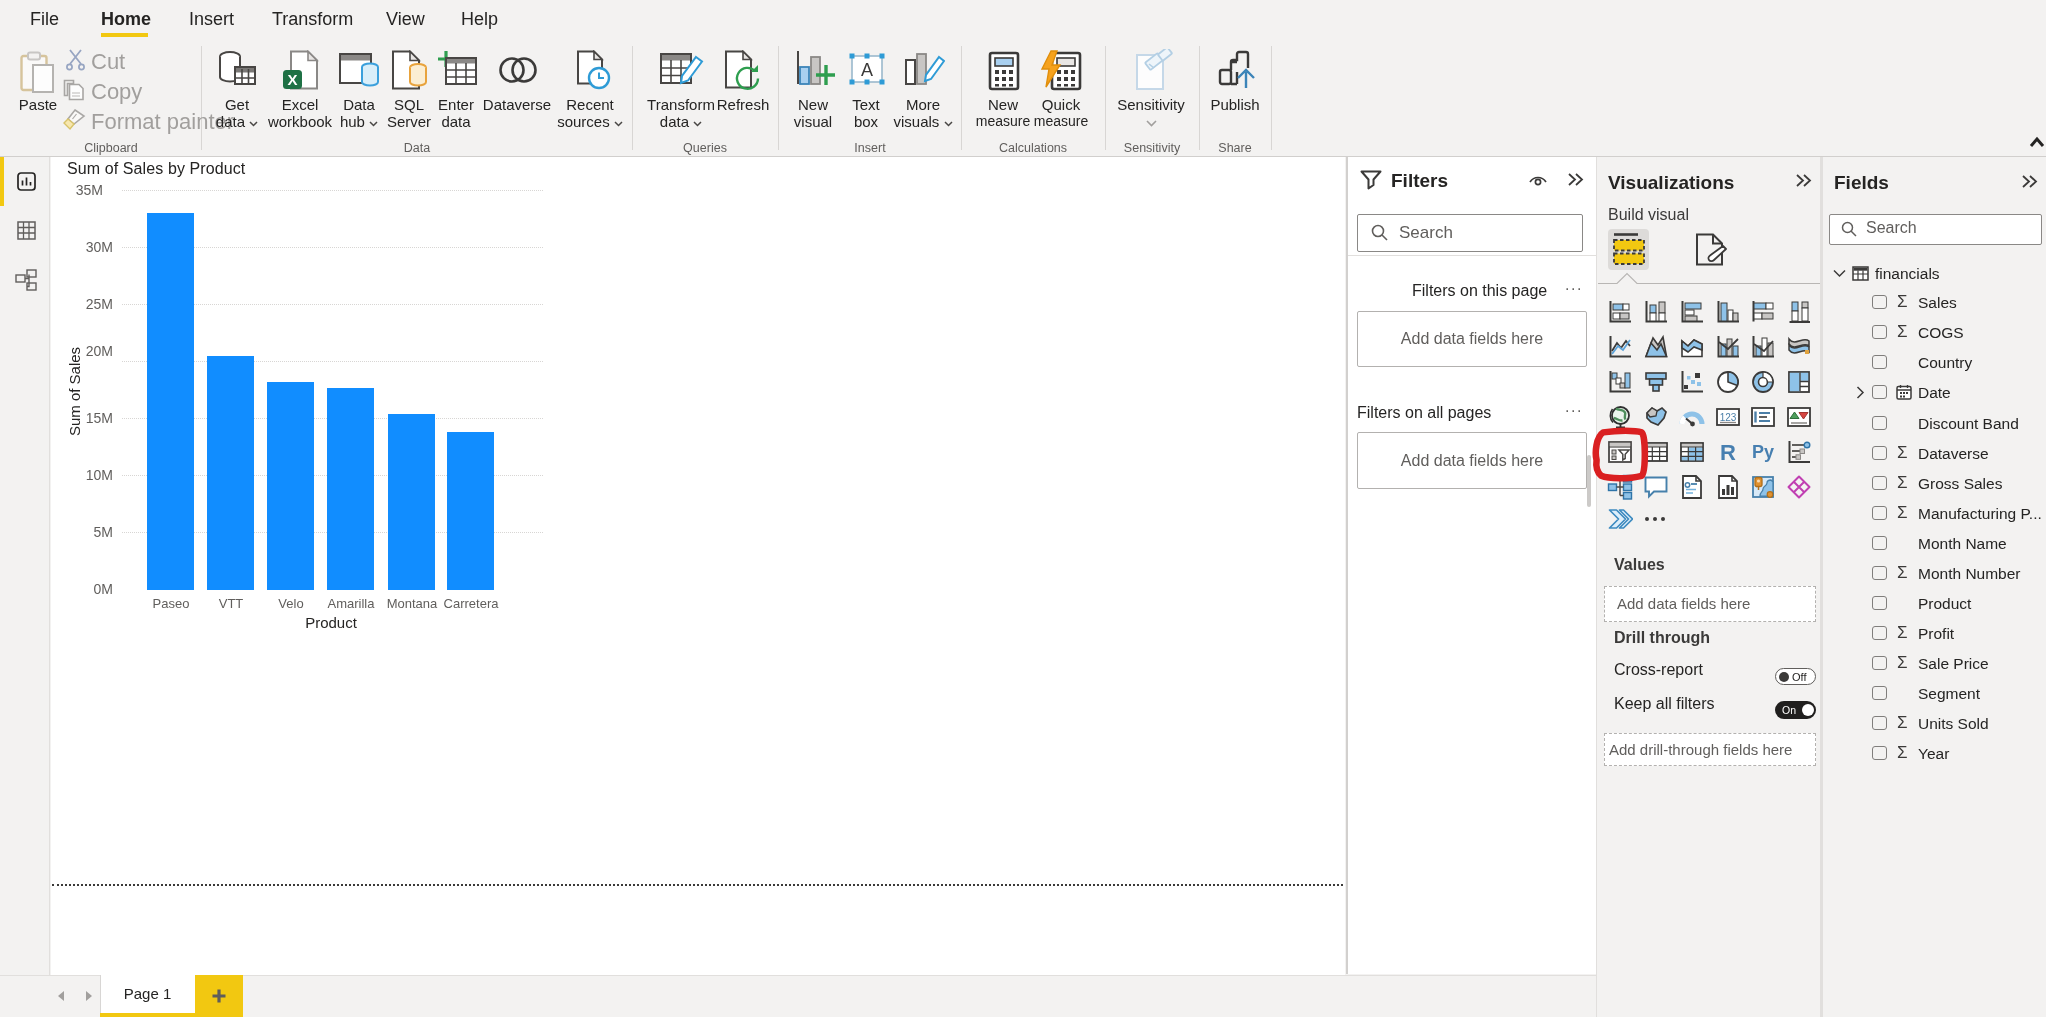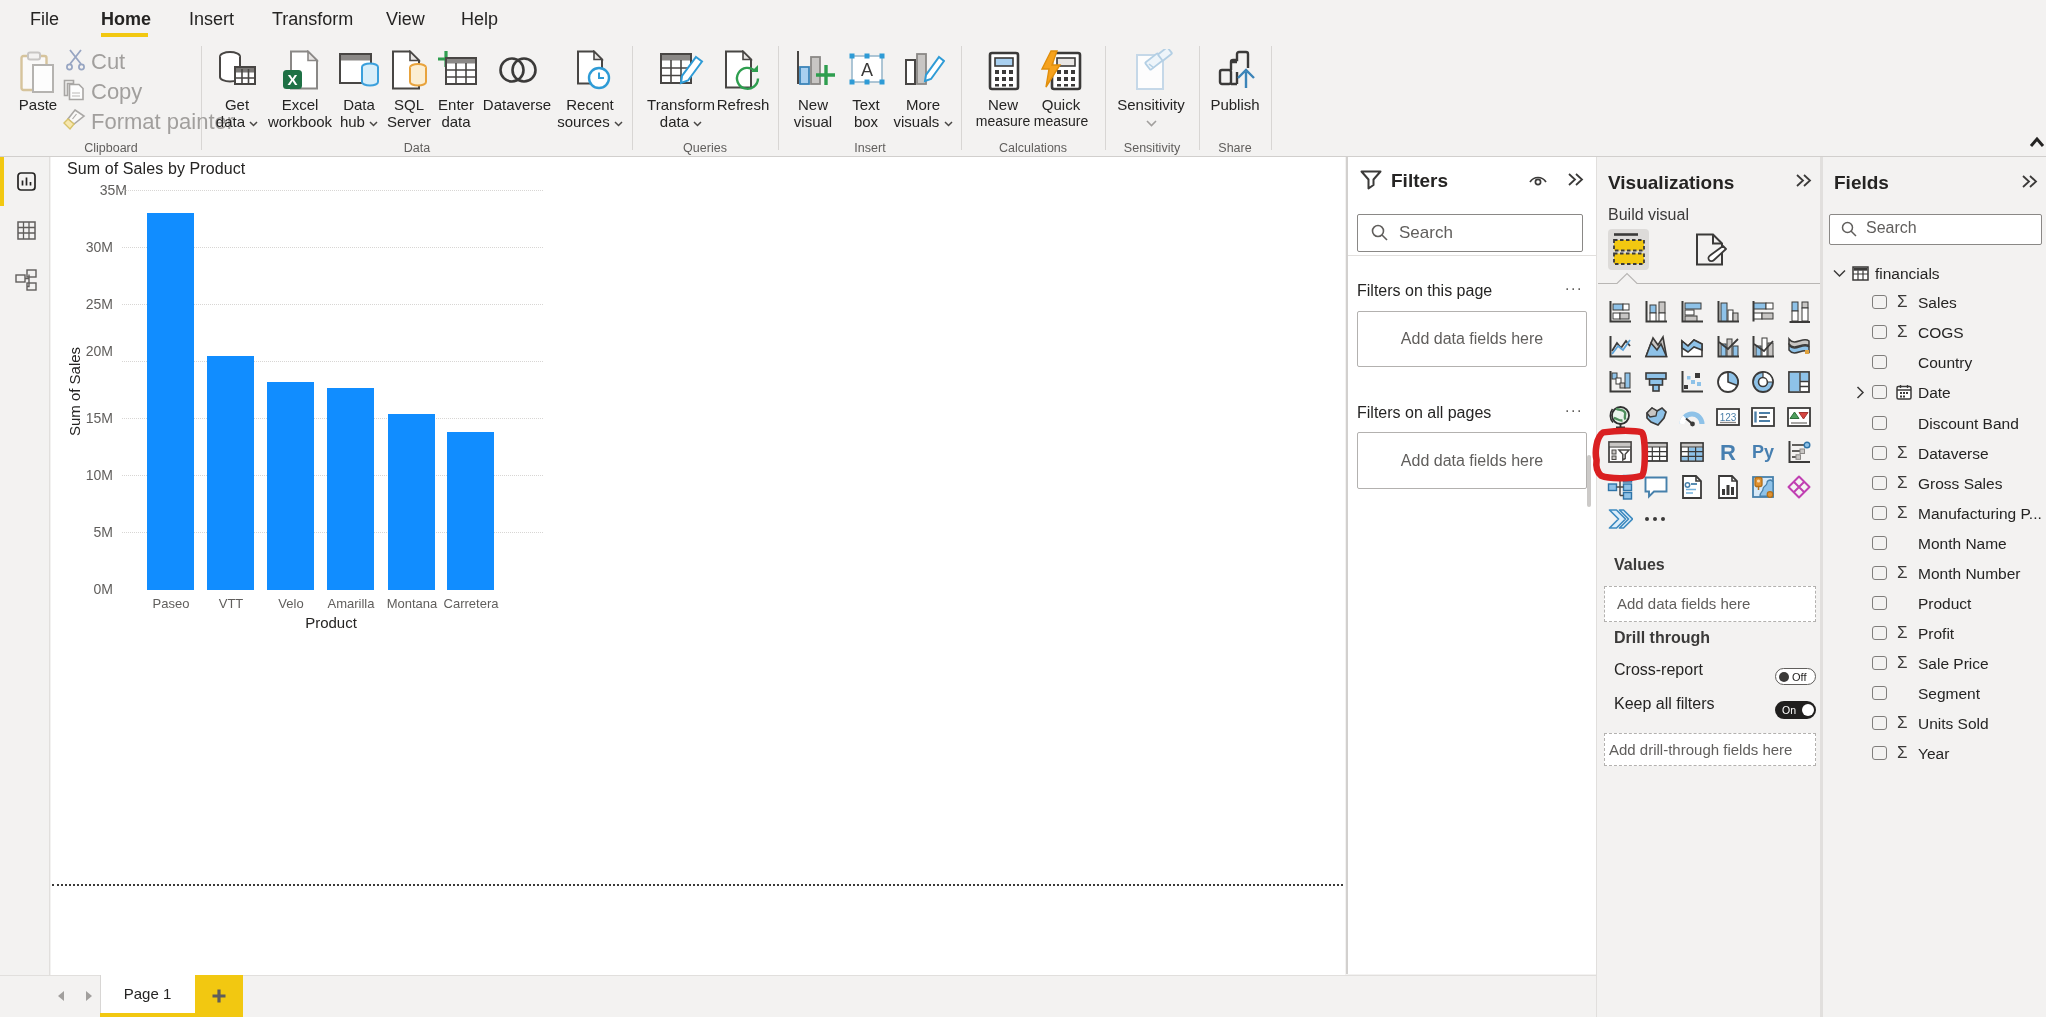--- a/index.html
+++ b/index.html
@@ -259,21 +259,21 @@
 <rect x="12" y="1" width="9" height="7" fill="none" stroke="#605e5c" stroke-width="1.4"></rect>
 <rect x="12" y="14" width="9" height="7" fill="none" stroke="#605e5c" stroke-width="1.4"></rect>
 <path d="M10 9.5 h4 v-4 M14 9.5 v8 h-2" stroke="#605e5c" stroke-width="1.4" fill="none"></path>
 </svg>
 
 <div class="abs" style="left:51px;top:157px;width:1294px;height:818px;background:#fff"></div>
 <div class="abs" style="left:52px;top:884px;width:1291px;height:0;border-top:2px dotted #3b3a39"></div>
 
 <div id="chart" class="abs" style="left:51px;top:157px;width:560px;height:500px">
 <div class="abs" style="left:16px;top:3px;font-size:16px;color:#252423;letter-spacing:0.1px">Sum of Sales by Product</div>
-<div class="ylab" style="left:40px;top:26px">35M</div>
+<div class="ylab" style="left:16px;top:26px">35M</div>
 <div class="ylab" style="left:26px;top:83px">30M</div>
 <div class="ylab" style="left:26px;top:140px">25M</div>
 <div class="ylab" style="left:26px;top:187px">20M</div>
 <div class="ylab" style="left:26px;top:254px">15M</div>
 <div class="ylab" style="left:26px;top:311px">10M</div>
 <div class="ylab" style="left:26px;top:368px">5M</div>
 <div class="ylab" style="left:26px;top:425px">0M</div>
 <div class="grid" style="top:33px"></div>
 <div class="grid" style="top:90px"></div>
 <div class="grid" style="top:147px"></div>
@@ -324,21 +324,21 @@
 <svg class="abs" style="left:1567px;top:172px" width="17" height="15" viewBox="0 0 17 15">
 <path d="M2 2 L8 7.5 L2 13 M9 2 L15 7.5 L9 13" stroke="#3b3a39" stroke-width="1.8" fill="none"></path>
 </svg>
 <div class="abs" style="left:1357px;top:214px;width:226px;height:38px;background:#fff;border:1px solid #8a8886;border-radius:2px"></div>
 <svg class="abs" style="left:1371px;top:224px" width="17" height="17" viewBox="0 0 17 17">
 <circle cx="7" cy="7" r="5.5" stroke="#605e5c" stroke-width="1.6" fill="none"></circle>
 <path d="M11 11 L16 16" stroke="#605e5c" stroke-width="1.6"></path>
 </svg>
 <div class="abs" style="left:1399px;top:223px;font-size:17px;color:#605e5c">Search</div>
 <div class="abs" style="left:1348px;top:255px;width:249px;height:1px;background:#e1dfdd"></div>
-<div class="abs" style="left:1357px;top:282px;font-size:16px;color:#252423">Filters on this page</div>
+<div class="abs" style="left:1412px;top:282px;font-size:16px;color:#252423">Filters on this page</div>
 <div class="abs" style="left:1565px;top:276px;font-size:16px;color:#605e5c;letter-spacing:1.5px">...</div>
 <div class="abs" style="left:1357px;top:311px;width:230px;height:56px;background:#fff;border:1px solid #b3b1af;border-radius:2px"></div>
 <div class="abs" style="left:1357px;top:330px;width:230px;text-align:center;font-size:16px;color:#605e5c">Add data fields here</div>
 <div class="abs" style="left:1357px;top:404px;font-size:16px;color:#252423">Filters on all pages</div>
 <div class="abs" style="left:1565px;top:398px;font-size:16px;color:#605e5c;letter-spacing:1.5px">...</div>
 <div class="abs" style="left:1357px;top:432px;width:230px;height:57px;background:#fff;border:1px solid #b3b1af;border-radius:2px"></div>
 <div class="abs" style="left:1357px;top:452px;width:230px;text-align:center;font-size:16px;color:#605e5c">Add data fields here</div>
 <div class="abs" style="left:1587px;top:455px;width:4px;height:52px;background:#cccac8;border-radius:2px"></div>
 
 <div class="abs" style="left:1596px;top:157px;width:1px;height:860px;background:#e1dfdd"></div>

